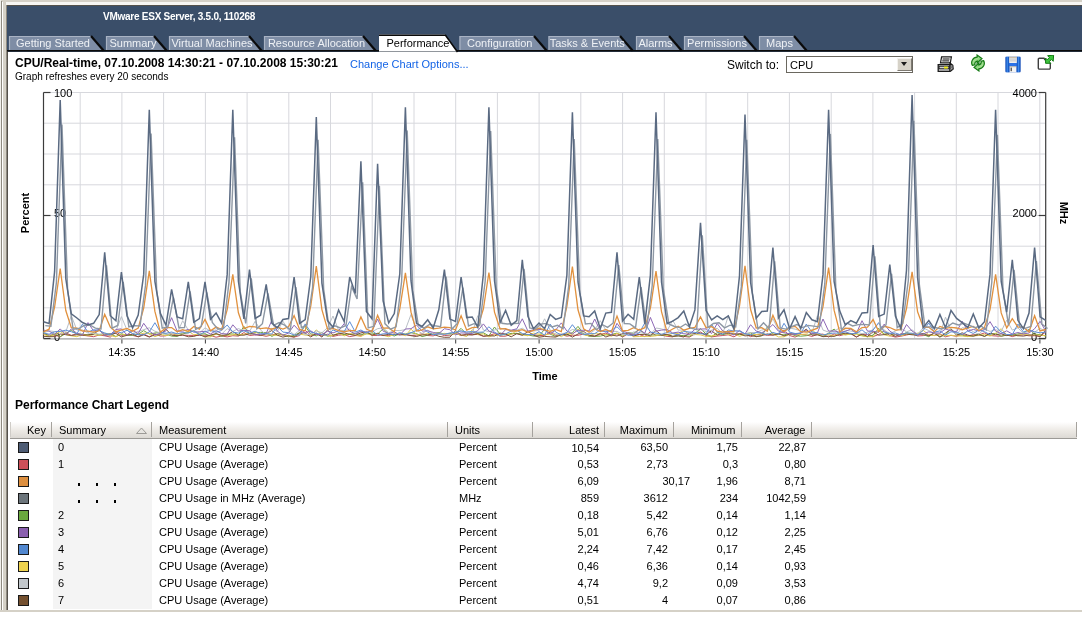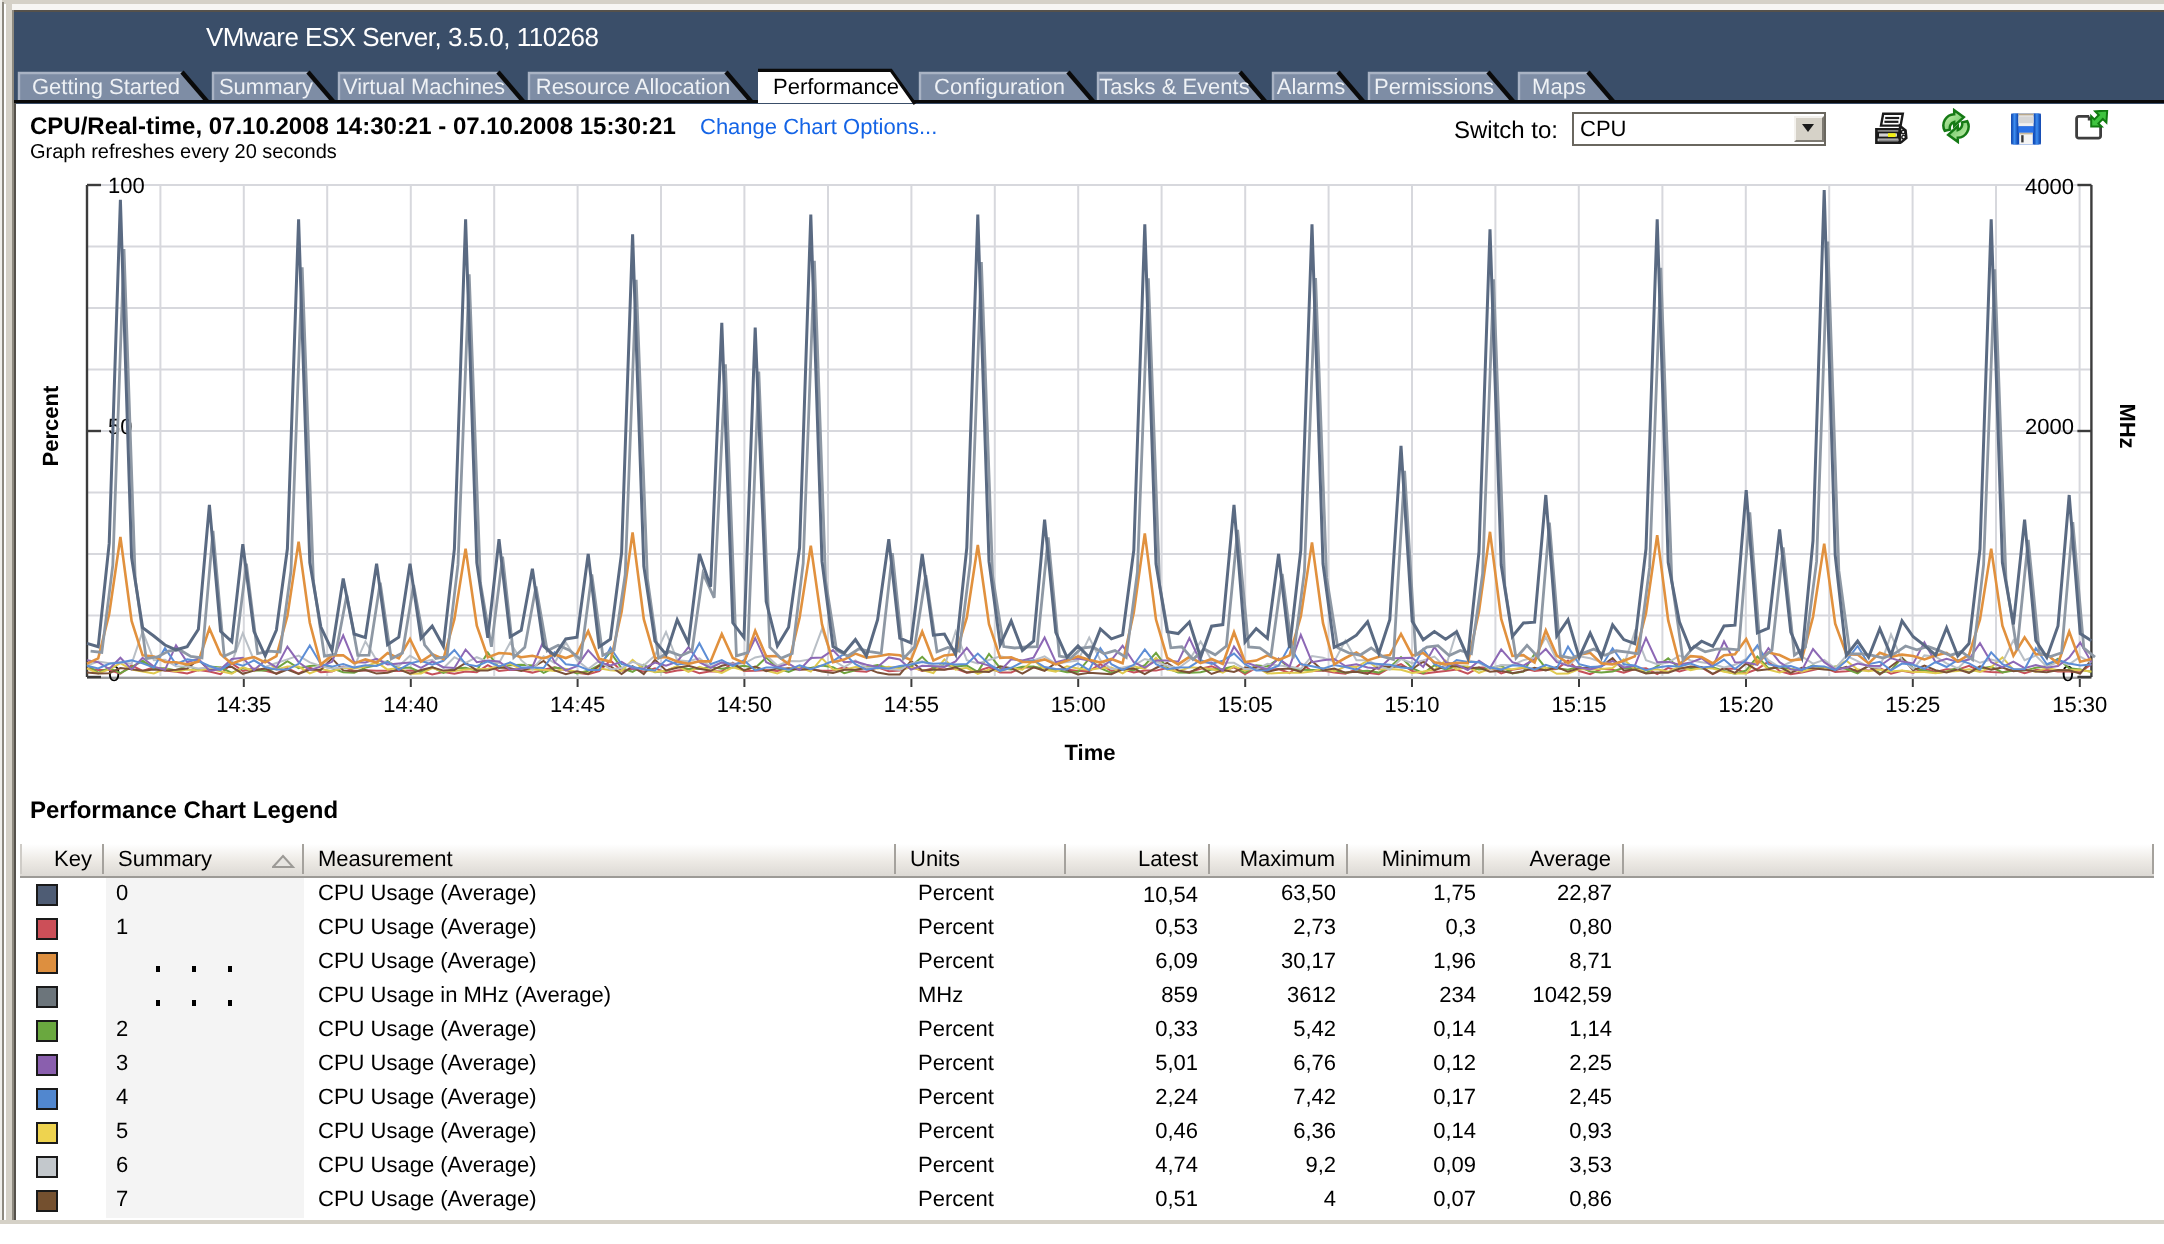--- a/index.html
+++ b/index.html
@@ -13,21 +13,21 @@
 <div style="position:absolute;left:0;top:2px;width:1082px;height:3px;background:#f7f6f3"></div>
 <div style="position:absolute;left:0;top:5px;width:1082px;height:1px;background:#55514b"></div>
 <div style="position:absolute;left:0;top:0;width:1px;height:610px;background:#f0efeb"></div>
 <div style="position:absolute;left:1px;top:1px;width:1px;height:609px;background:#8e8a80"></div>
 <div style="position:absolute;left:2px;top:2px;width:1px;height:608px;background:#ffffff"></div>
 <div style="position:absolute;left:3px;top:2px;width:3px;height:608px;background:#d5d1c7"></div>
 <div style="position:absolute;left:6px;top:5px;width:1px;height:605px;background:#8e8a80"></div>
 <div style="position:absolute;left:7px;top:51px;width:1px;height:559px;background:#55514b"></div>
 <div style="position:absolute;left:0;top:610px;width:1082px;height:2px;background:#d5d1c7"></div>
 
-<div style="position:absolute;left:103px;top:11px;font-size:13px;font-weight:normal;color:#ffffff;letter-spacing:-0.25px">VMware ESX Server, 3.5.0, 110268</div>
+<div style="position:absolute;left:103px;top:11px;font-size:10px;font-weight:bold;color:#ffffff;letter-spacing:-0.25px">VMware ESX Server, 3.5.0, 110268</div>
 <svg width="1082" height="60" viewBox="0 0 1082 60" style="position:absolute;left:0;top:0" xmlns="http://www.w3.org/2000/svg" font-family="Liberation Sans, sans-serif">
 <rect x="7" y="50" width="1075" height="1.5" fill="#0a0a0a"></rect>
     <polygon points="9,50 9,36 91,36 103,50" fill="#7e8da5"></polygon>
     <polyline points="9.5,50 9.5,36.5 91,36.5" fill="none" stroke="#a9b3c4" stroke-width="1.2"></polyline>
     <line x1="91" y1="36" x2="103.7" y2="50.8" stroke="#0a0a0a" stroke-width="2.2"></line>
     <text x="53.0" y="47" font-size="11" fill="#eef1f5" text-anchor="middle">Getting Started</text>
     <polygon points="106,50 106,36 154,36 166,50" fill="#7e8da5"></polygon>
     <polyline points="106.5,50 106.5,36.5 154,36.5" fill="none" stroke="#a9b3c4" stroke-width="1.2"></polyline>
     <line x1="154" y1="36" x2="166.7" y2="50.8" stroke="#0a0a0a" stroke-width="2.2"></line>
     <text x="133.0" y="47" font-size="11" fill="#eef1f5" text-anchor="middle">Summary</text>
@@ -253,38 +253,38 @@
 <div class="ctr" style="left:588px;top:458px;width:80px">2,73</div>
 <div class="ctr" style="left:658px;top:458px;width:80px">0,3</div>
 <div class="ctr" style="left:726px;top:458px;width:80px">0,80</div>
 <div style="position:absolute;left:18px;top:475.5px;width:11px;height:11px;background:#dd8f3f;border:1px solid #1a1a1a"></div>
 <div style="position:absolute;left:78px;top:483px;width:2px;height:3px;background:#000"></div>
 <div style="position:absolute;left:96px;top:483px;width:2px;height:3px;background:#000"></div>
 <div style="position:absolute;left:114px;top:483px;width:2px;height:3px;background:#000"></div>
 <div class="ct" style="left:159px;top:475px">CPU Usage (Average)</div>
 <div class="ct" style="left:459px;top:475px">Percent</div>
 <div class="ctr" style="left:519px;top:475px;width:80px">6,09</div>
-<div class="ctr" style="left:588px;top:475px;width:80px">30,17</div>
+<div class="ctr" style="left:610px;top:475px;width:80px">30,17</div>
 <div class="ctr" style="left:658px;top:475px;width:80px">1,96</div>
 <div class="ctr" style="left:726px;top:475px;width:80px">8,71</div>
 <div style="position:absolute;left:18px;top:492.5px;width:11px;height:11px;background:#6c757b;border:1px solid #1a1a1a"></div>
 <div style="position:absolute;left:78px;top:500px;width:2px;height:3px;background:#000"></div>
 <div style="position:absolute;left:96px;top:500px;width:2px;height:3px;background:#000"></div>
 <div style="position:absolute;left:114px;top:500px;width:2px;height:3px;background:#000"></div>
 <div class="ct" style="left:159px;top:492px">CPU Usage in MHz (Average)</div>
 <div class="ct" style="left:459px;top:492px">MHz</div>
 <div class="ctr" style="left:519px;top:492px;width:80px">859</div>
 <div class="ctr" style="left:588px;top:492px;width:80px">3612</div>
 <div class="ctr" style="left:658px;top:492px;width:80px">234</div>
 <div class="ctr" style="left:726px;top:492px;width:80px">1042,59</div>
 <div style="position:absolute;left:18px;top:509.5px;width:11px;height:11px;background:#6aa83f;border:1px solid #1a1a1a"></div>
 <div class="ct" style="left:58px;top:509px">2</div>
 <div class="ct" style="left:159px;top:509px">CPU Usage (Average)</div>
 <div class="ct" style="left:459px;top:509px">Percent</div>
-<div class="ctr" style="left:519px;top:509px;width:80px">0,33</div>
+<div class="ctr" style="left:519px;top:509px;width:80px">0,18</div>
 <div class="ctr" style="left:588px;top:509px;width:80px">5,42</div>
 <div class="ctr" style="left:658px;top:509px;width:80px">0,14</div>
 <div class="ctr" style="left:726px;top:509px;width:80px">1,14</div>
 <div style="position:absolute;left:18px;top:526.5px;width:11px;height:11px;background:#8a5fae;border:1px solid #1a1a1a"></div>
 <div class="ct" style="left:58px;top:526px">3</div>
 <div class="ct" style="left:159px;top:526px">CPU Usage (Average)</div>
 <div class="ct" style="left:459px;top:526px">Percent</div>
 <div class="ctr" style="left:519px;top:526px;width:80px">5,01</div>
 <div class="ctr" style="left:588px;top:526px;width:80px">6,76</div>
 <div class="ctr" style="left:658px;top:526px;width:80px">0,12</div>

